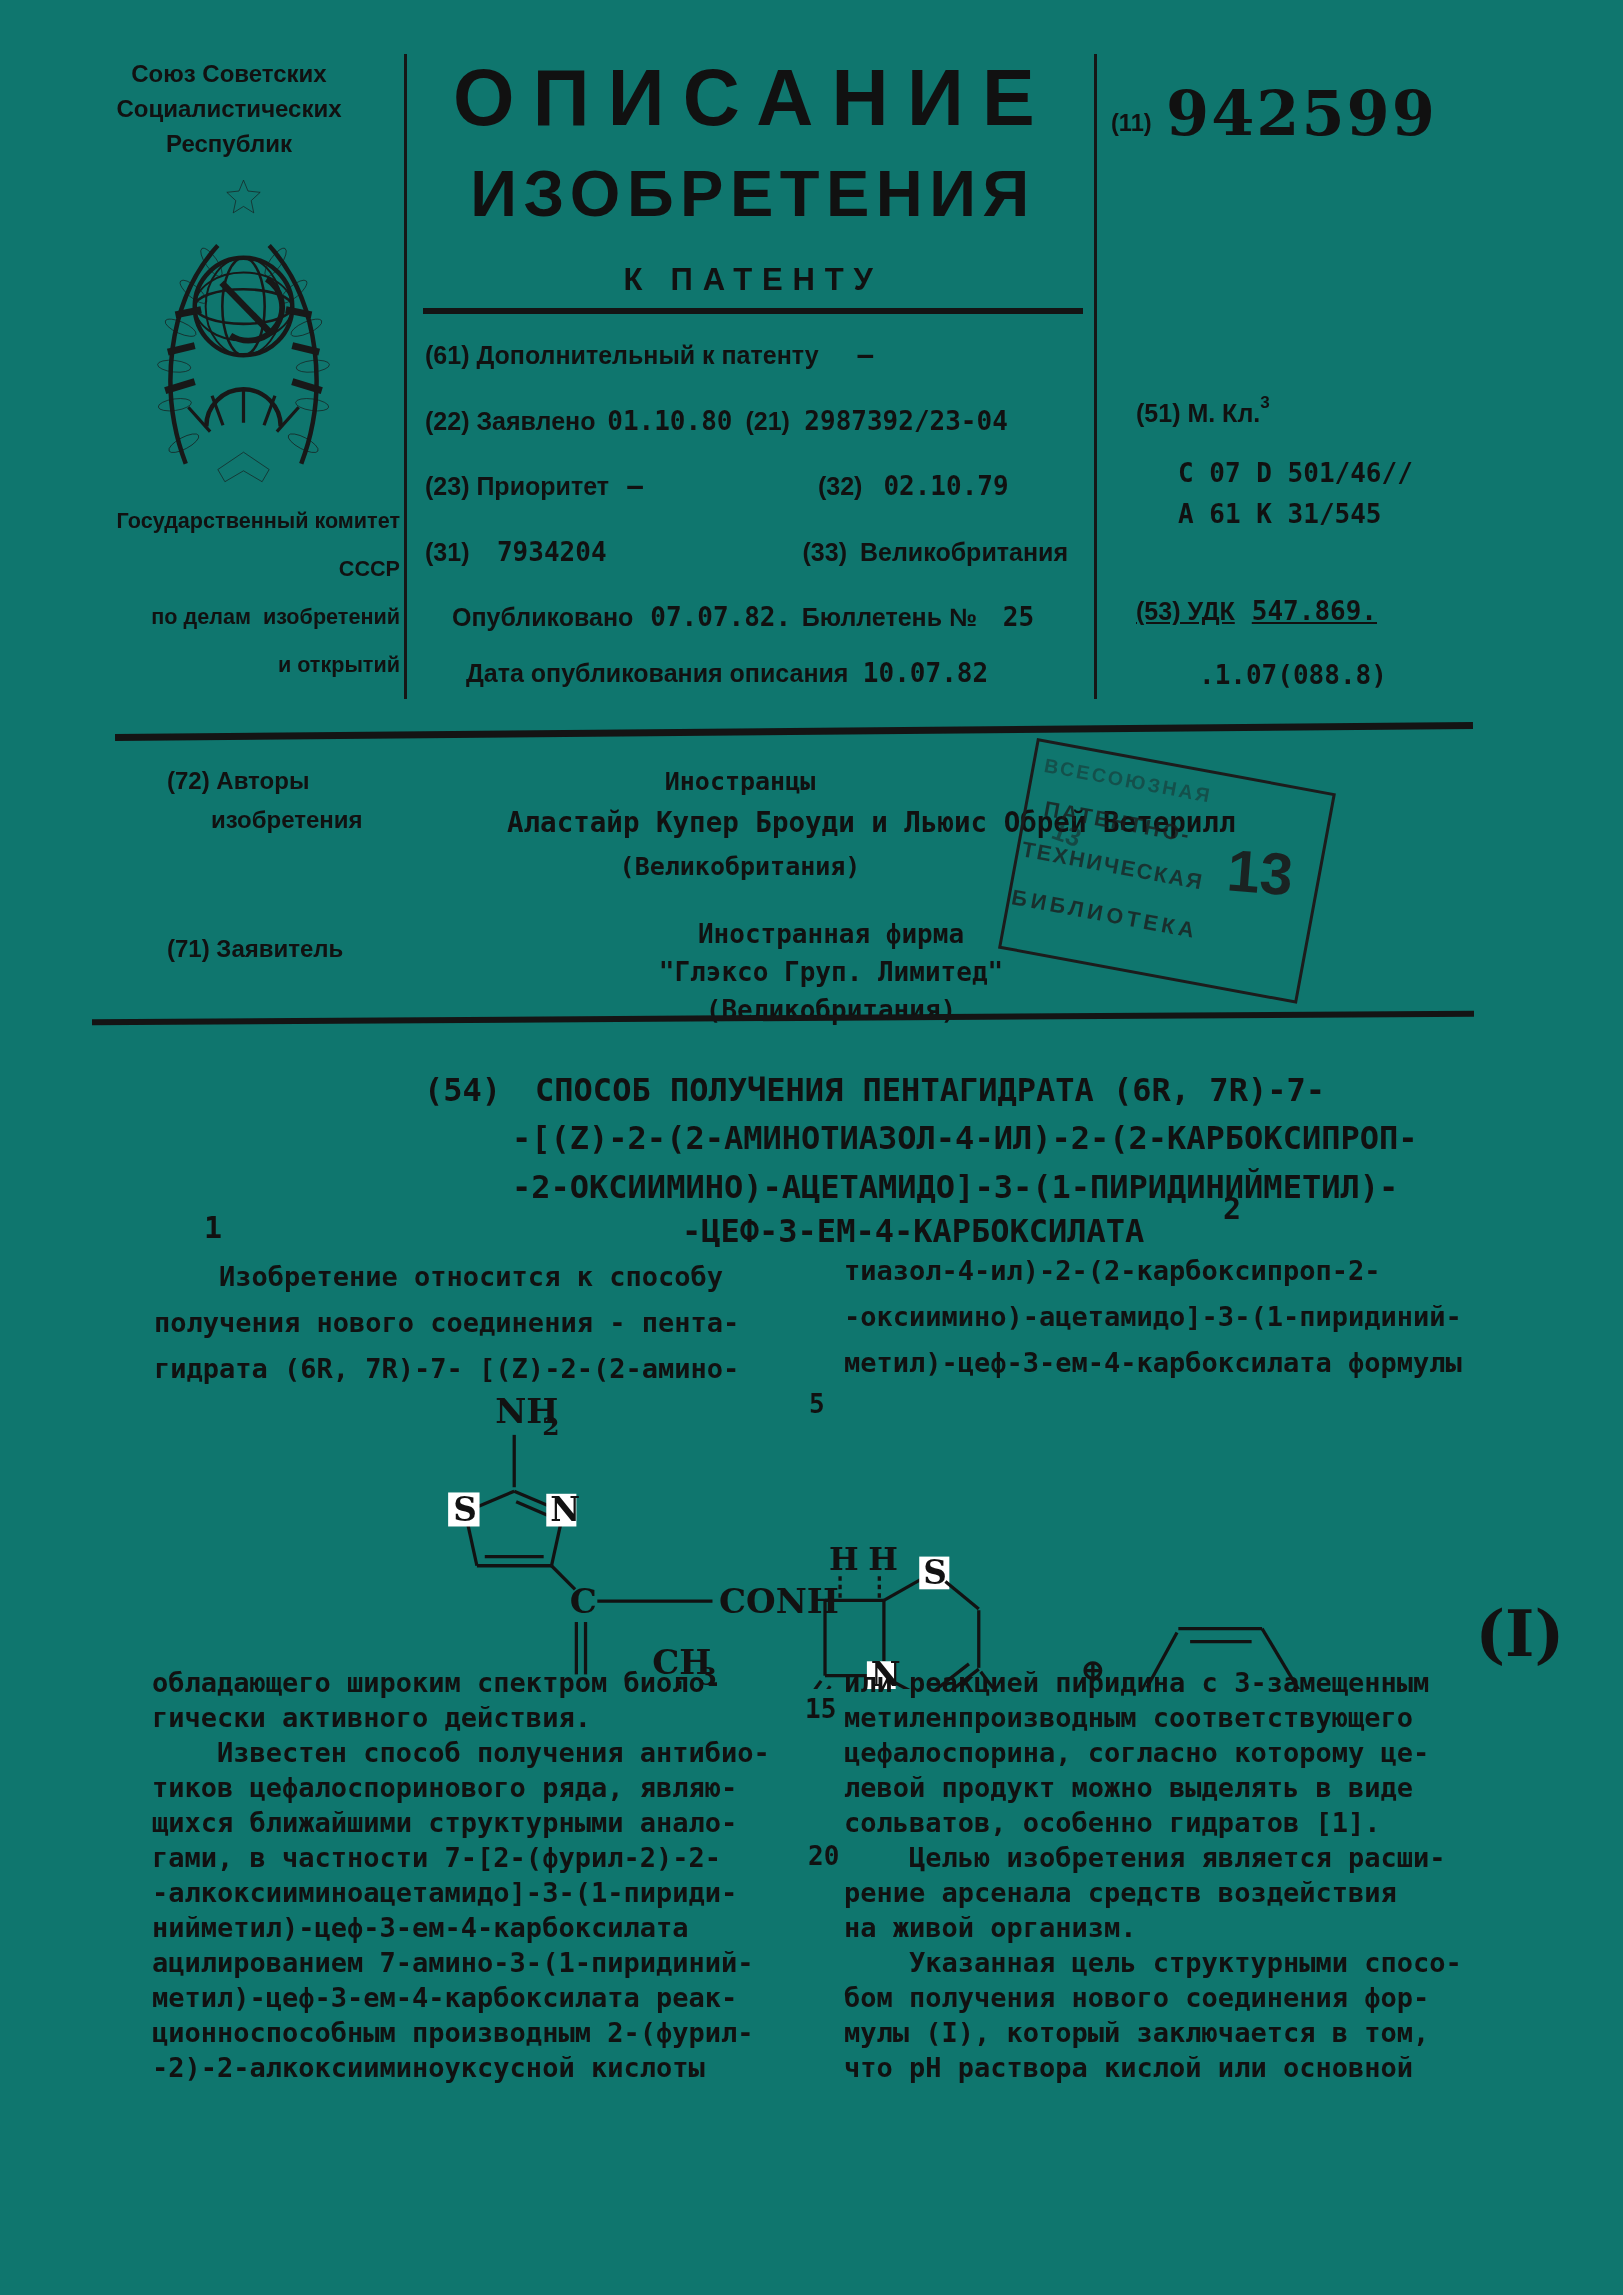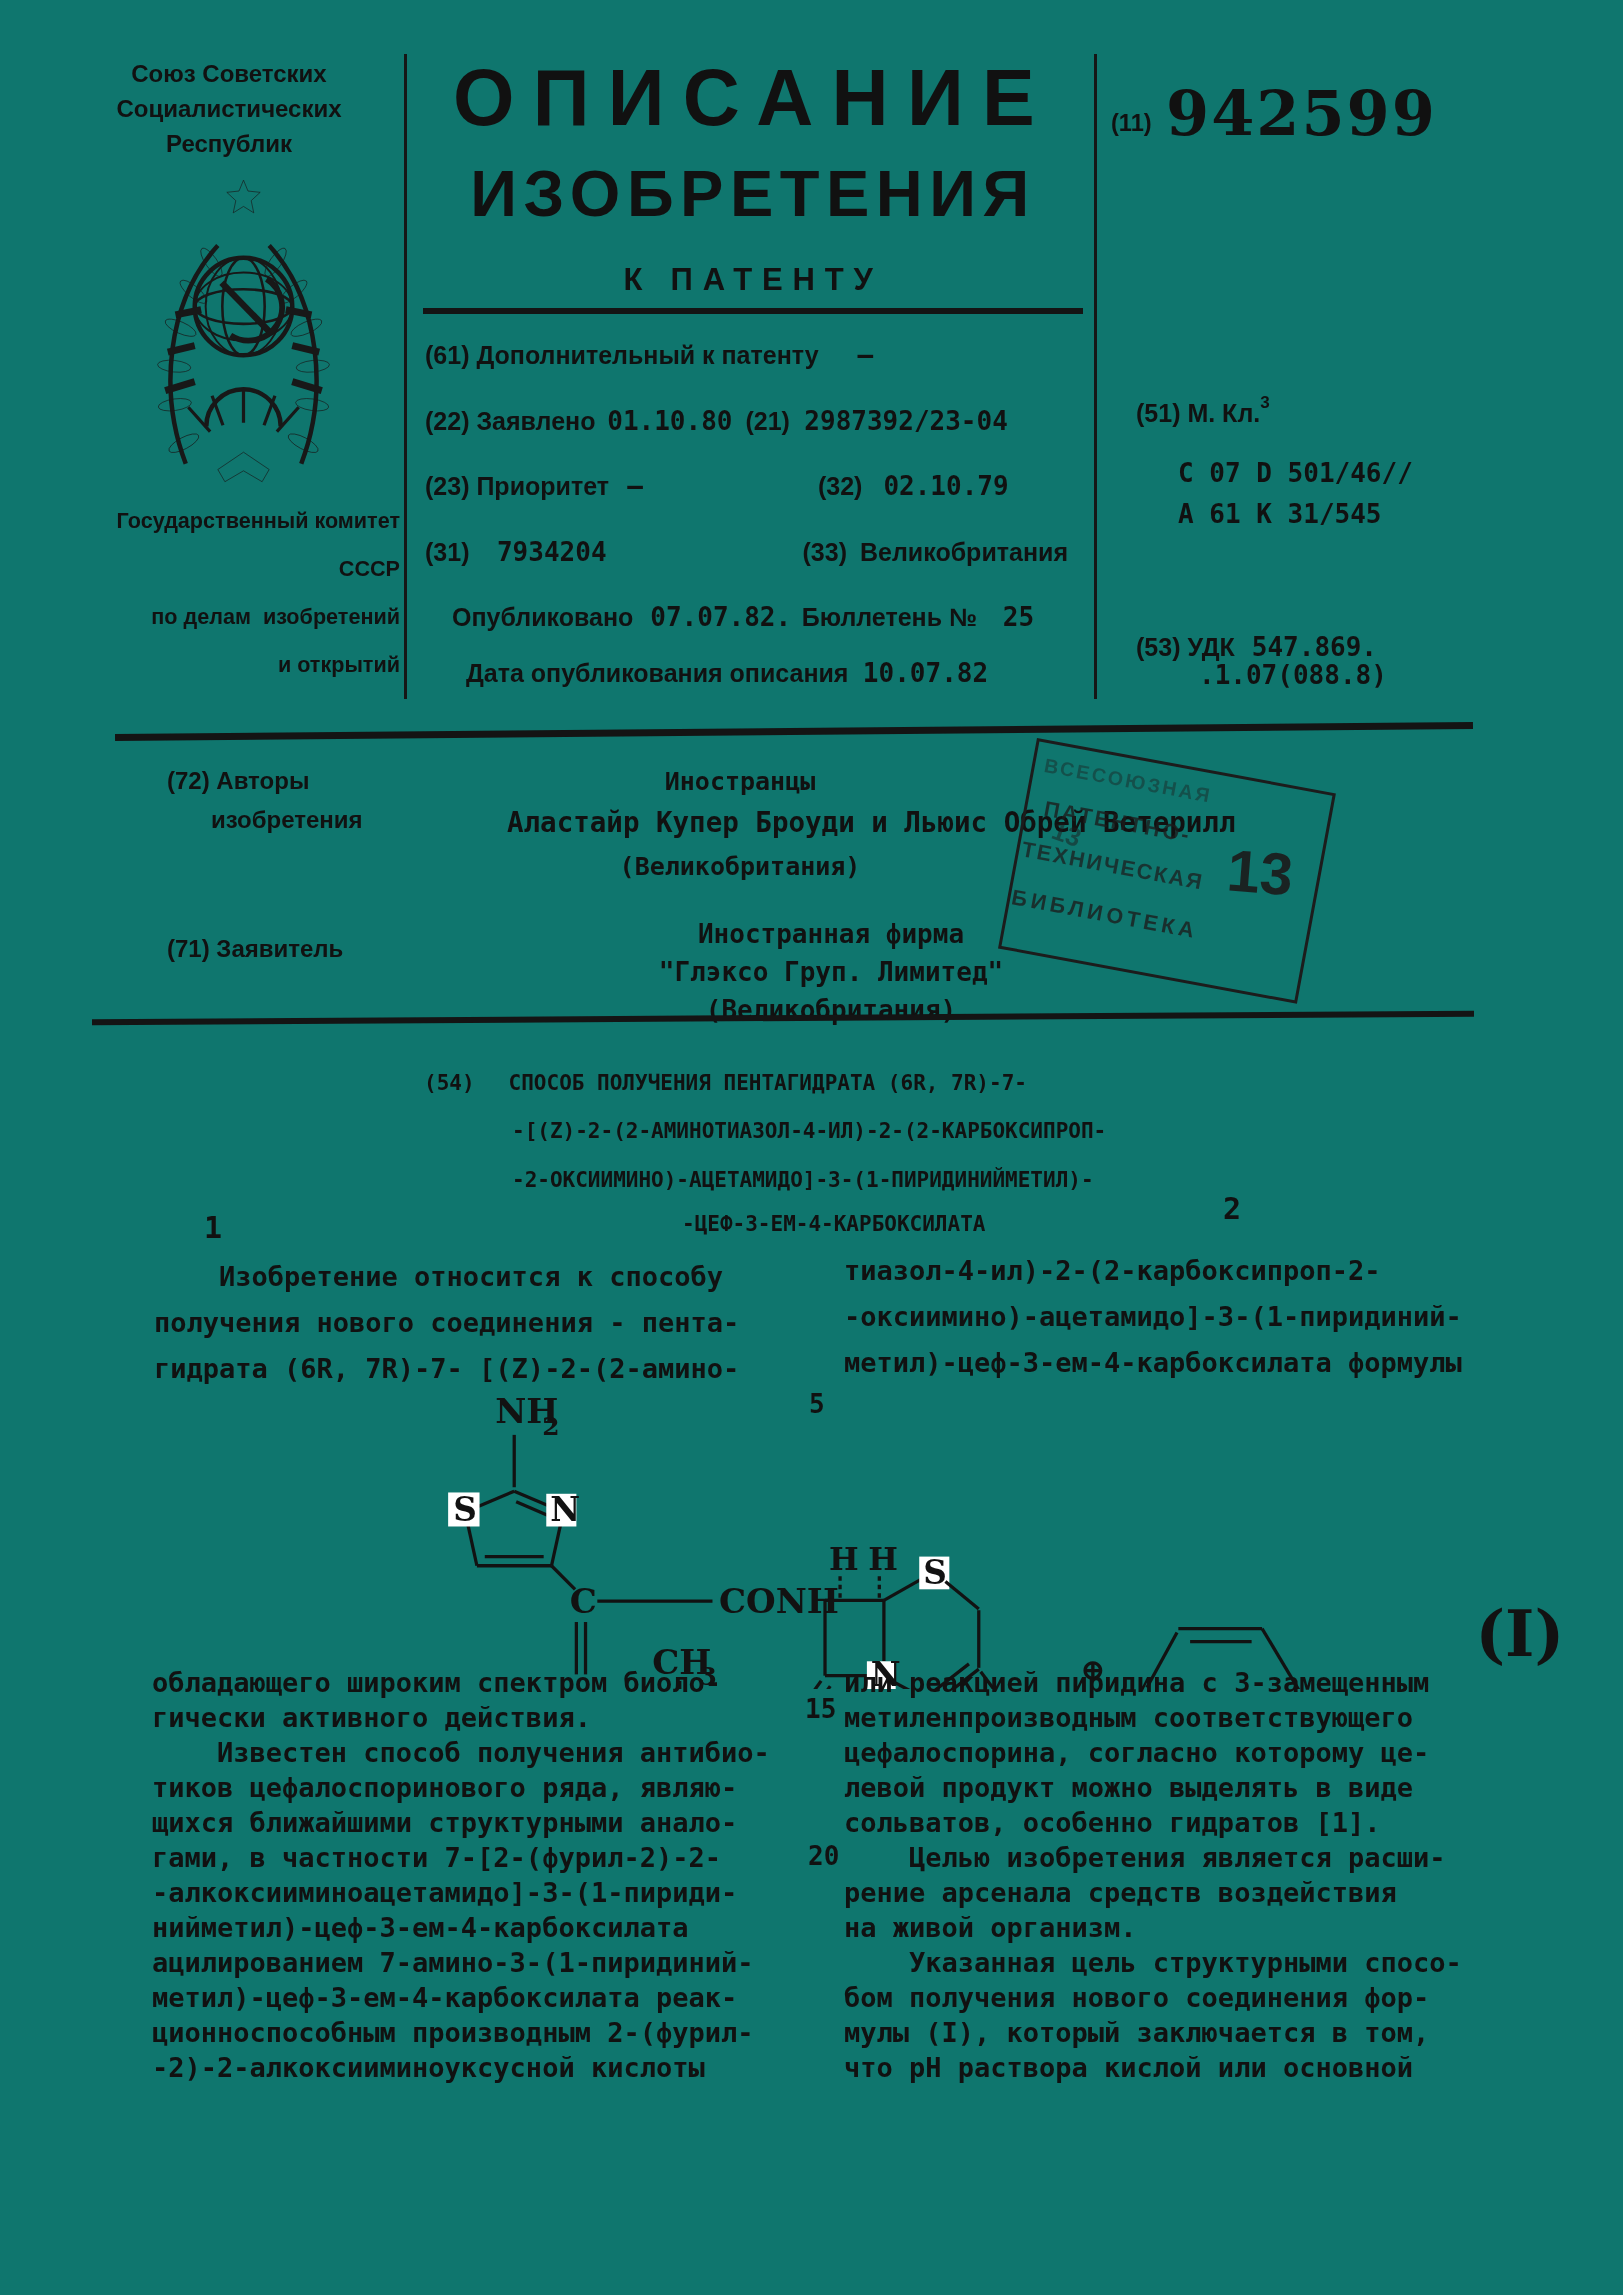--- a/index.html
+++ b/index.html
@@ -44,21 +44,21 @@
 
   
   .stamp {
     left:1037px; top:738px; width:298px; height:208px;
     border:3.9px solid #1c1c1c; transform:rotate(10.5deg); transform-origin:top left;
     color:#1c1c1c;
   }
   .stamp .sline { position:absolute; font-weight:bold; font-family:"Liberation Sans", sans-serif; }
 
   
-  .t54 { font-size:21px; white-space:pre; }
+  .t54 { font-size:32px; white-space:pre; }
 
   .marker { font-size:30px; }
 
   .col .il, .col .bl { line-height:35px; white-space:pre; font-size:27px; }
   .introcol div { line-height:46px; white-space:pre; font-size:27px; }
 
   
   .fsvg { left:367px; top:1381px; width:1217px; height:308px; }
   .fsvg line, .fsvg path, .fsvg polyline { stroke:#121212; stroke-width:5; fill:none; }
   .fsvg text { font-family:"DejaVu Serif", serif; font-weight:bold; fill:#121212; }
@@ -140,21 +140,21 @@
   </div>
   <div class="abs brow sans-b" style="left:466px; top:658px;">
     <span>Дата опубликования описания</span><span class="val" style="margin-left:14.4px;">10.07.82</span>
   </div>
 
   <div class="abs brow sans-b" style="left:1136px; top:393px;">
     <span>(51) М. Кл.</span><span class="sup">3</span>
   </div>
   <div class="abs mono" style="left:1178px; top:458px; font-size:26px;">C 07 D 501/46//</div>
   <div class="abs mono" style="left:1178px; top:499px; font-size:26px;">A 61 K 31/545</div>
-  <div class="abs brow sans-b" style="left:1136px; top:632px;">
+  <div class="abs brow sans-b" style="left:1136px; top:596px;text-decoration:underline;">
     <span>(53) УДК</span><span class="val" style="margin-left:17px;">547.869.</span>
   </div>
   <div class="abs mono" style="left:1199px; top:660px; font-size:26px;">.1.07(088.8)</div>
 
   <div class="abs hrule r-full1"></div>
 
   <div class="abs plabel sans-b" style="left:167px; top:767px;">(72) Авторы</div>
   <div class="abs plabel sans-b" style="left:211px; top:806px;">изобретения</div>
 
   <div class="abs centercol mono ctr">

